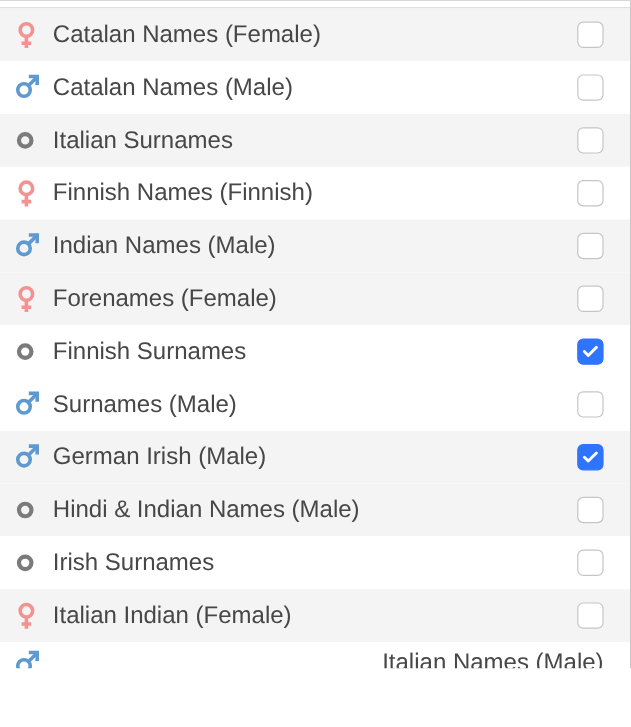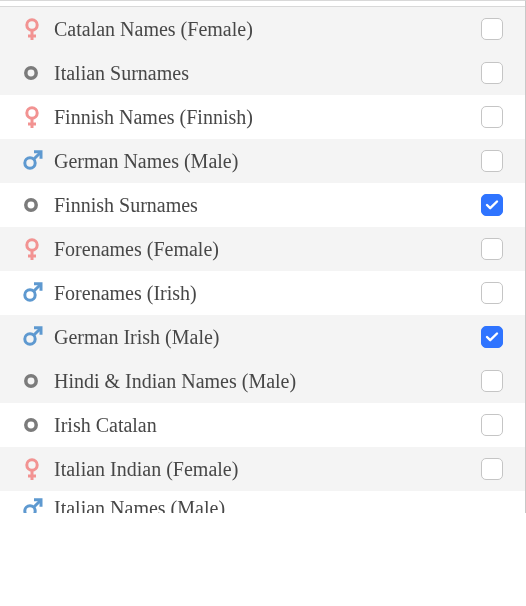--- a/index.html
+++ b/index.html
@@ -20,36 +20,36 @@
     }
     .header-strip {
       height: 6px;
       background: #ffffff;
       border-bottom: 1px solid #d8d8d8;
     }
     .list-item {
       display: flex;
       align-items: center;
       height: 44px;
-      padding-left: 20px;
+      padding-left: 10px;
       padding-right: 22px;
       position: relative;
-      font-family: Liberation Serif, serif;
     }
     .list-item.odd {
       background: #f4f4f4;
     }
     .list-item.even {
       background: #ffffff;
     }
     .list-item.partial {
       height: 22px;
       overflow: hidden;
       align-items: flex-start;
       padding-top: 6px;
+      text-align: right;
     }
     .icon-slot {
       width: 34px;
       display: flex;
       align-items: center;
       justify-content: flex-start;
       flex-shrink: 0;
     }
     .item-label {
       color: #474747;
@@ -94,20 +94,33 @@
           <line x1="12" y1="13.2" x2="12" y2="23" stroke="#f29392" stroke-width="3"></line>
           <line x1="8" y1="19" x2="16" y2="19" stroke="#f29392" stroke-width="3"></line>
         </svg>
     </span>
     <span class="item-label">Catalan Names (Female)</span>
     <span class="checkbox">
       
     </span>
   </div>
 
+  <div class="list-item even">
+    <span class="icon-slot">
+      <svg class="gender-icon" viewBox="0 0 24 24">
+          <circle cx="10" cy="14" r="5.2" fill="none" stroke="#5e99d0" stroke-width="3"></circle>
+          <line x1="14.2" y1="9.8" x2="20.5" y2="3.5" stroke="#5e99d0" stroke-width="3"></line>
+          <polyline points="14,2.8 21,2.8 21,9.8" fill="none" stroke="#5e99d0" stroke-width="3" stroke-linejoin="miter"></polyline>
+        </svg>
+    </span>
+    <span class="item-label">Catalan Names (Male)</span>
+    <span class="checkbox">
+      
+    </span>
+  </div>
 
   <div class="list-item odd">
     <span class="icon-slot">
       <svg class="gender-icon" viewBox="0 0 24 24">
           <circle cx="11" cy="12" r="5.2" fill="none" stroke="#7b7b7b" stroke-width="3.5"></circle>
         </svg>
     </span>
     <span class="item-label">Italian Surnames</span>
     <span class="checkbox">
       
@@ -129,63 +142,63 @@
   </div>
 
   <div class="list-item odd">
     <span class="icon-slot">
       <svg class="gender-icon" viewBox="0 0 24 24">
           <circle cx="10" cy="14" r="5.2" fill="none" stroke="#5e99d0" stroke-width="3"></circle>
           <line x1="14.2" y1="9.8" x2="20.5" y2="3.5" stroke="#5e99d0" stroke-width="3"></line>
           <polyline points="14,2.8 21,2.8 21,9.8" fill="none" stroke="#5e99d0" stroke-width="3" stroke-linejoin="miter"></polyline>
         </svg>
     </span>
-    <span class="item-label">German Names (Male)</span>
+    <span class="item-label">Indian Names (Male)</span>
+    <span class="checkbox">
+      
+    </span>
+  </div>
+
+  <div class="list-item odd">
+    <span class="icon-slot">
+      <svg class="gender-icon" viewBox="0 0 24 24">
+          <circle cx="12" cy="8" r="5.2" fill="none" stroke="#f29392" stroke-width="3"></circle>
+          <line x1="12" y1="13.2" x2="12" y2="23" stroke="#f29392" stroke-width="3"></line>
+          <line x1="8" y1="19" x2="16" y2="19" stroke="#f29392" stroke-width="3"></line>
+        </svg>
+    </span>
+    <span class="item-label">Forenames (Female)</span>
     <span class="checkbox">
       
     </span>
   </div>
 
   <div class="list-item even">
     <span class="icon-slot">
       <svg class="gender-icon" viewBox="0 0 24 24">
           <circle cx="11" cy="12" r="5.2" fill="none" stroke="#7b7b7b" stroke-width="3.5"></circle>
         </svg>
     </span>
     <span class="item-label">Finnish Surnames</span>
     <span class="checkbox checked">
       <svg width="14" height="14" viewBox="0 0 14 14">
           <path d="M2 7l3.2 3.2L12 3.5" stroke="#ffffff" stroke-width="2.4" fill="none" stroke-linecap="round" stroke-linejoin="round"></path>
         </svg>
     </span>
   </div>
 
-  <div class="list-item odd">
-    <span class="icon-slot">
-      <svg class="gender-icon" viewBox="0 0 24 24">
-          <circle cx="12" cy="8" r="5.2" fill="none" stroke="#f29392" stroke-width="3"></circle>
-          <line x1="12" y1="13.2" x2="12" y2="23" stroke="#f29392" stroke-width="3"></line>
-          <line x1="8" y1="19" x2="16" y2="19" stroke="#f29392" stroke-width="3"></line>
-        </svg>
-    </span>
-    <span class="item-label">Forenames (Female)</span>
-    <span class="checkbox">
-      
-    </span>
-  </div>
-
-  <div class="list-item even">
-    <span class="icon-slot">
-      <svg class="gender-icon" viewBox="0 0 24 24">
-          <circle cx="10" cy="14" r="5.2" fill="none" stroke="#5e99d0" stroke-width="3"></circle>
-          <line x1="14.2" y1="9.8" x2="20.5" y2="3.5" stroke="#5e99d0" stroke-width="3"></line>
-          <polyline points="14,2.8 21,2.8 21,9.8" fill="none" stroke="#5e99d0" stroke-width="3" stroke-linejoin="miter"></polyline>
-        </svg>
-    </span>
-    <span class="item-label">Forenames (Irish)</span>
+  <div class="list-item even">
+    <span class="icon-slot">
+      <svg class="gender-icon" viewBox="0 0 24 24">
+          <circle cx="10" cy="14" r="5.2" fill="none" stroke="#5e99d0" stroke-width="3"></circle>
+          <line x1="14.2" y1="9.8" x2="20.5" y2="3.5" stroke="#5e99d0" stroke-width="3"></line>
+          <polyline points="14,2.8 21,2.8 21,9.8" fill="none" stroke="#5e99d0" stroke-width="3" stroke-linejoin="miter"></polyline>
+        </svg>
+    </span>
+    <span class="item-label">Surnames (Male)</span>
     <span class="checkbox">
       
     </span>
   </div>
 
   <div class="list-item odd">
     <span class="icon-slot">
       <svg class="gender-icon" viewBox="0 0 24 24">
           <circle cx="10" cy="14" r="5.2" fill="none" stroke="#5e99d0" stroke-width="3"></circle>
           <line x1="14.2" y1="9.8" x2="20.5" y2="3.5" stroke="#5e99d0" stroke-width="3"></line>
@@ -212,21 +225,21 @@
       
     </span>
   </div>
 
   <div class="list-item even">
     <span class="icon-slot">
       <svg class="gender-icon" viewBox="0 0 24 24">
           <circle cx="11" cy="12" r="5.2" fill="none" stroke="#7b7b7b" stroke-width="3.5"></circle>
         </svg>
     </span>
-    <span class="item-label">Irish Catalan</span>
+    <span class="item-label">Irish Surnames</span>
     <span class="checkbox">
       
     </span>
   </div>
 
   <div class="list-item odd">
     <span class="icon-slot">
       <svg class="gender-icon" viewBox="0 0 24 24">
           <circle cx="12" cy="8" r="5.2" fill="none" stroke="#f29392" stroke-width="3"></circle>
           <line x1="12" y1="13.2" x2="12" y2="23" stroke="#f29392" stroke-width="3"></line>

